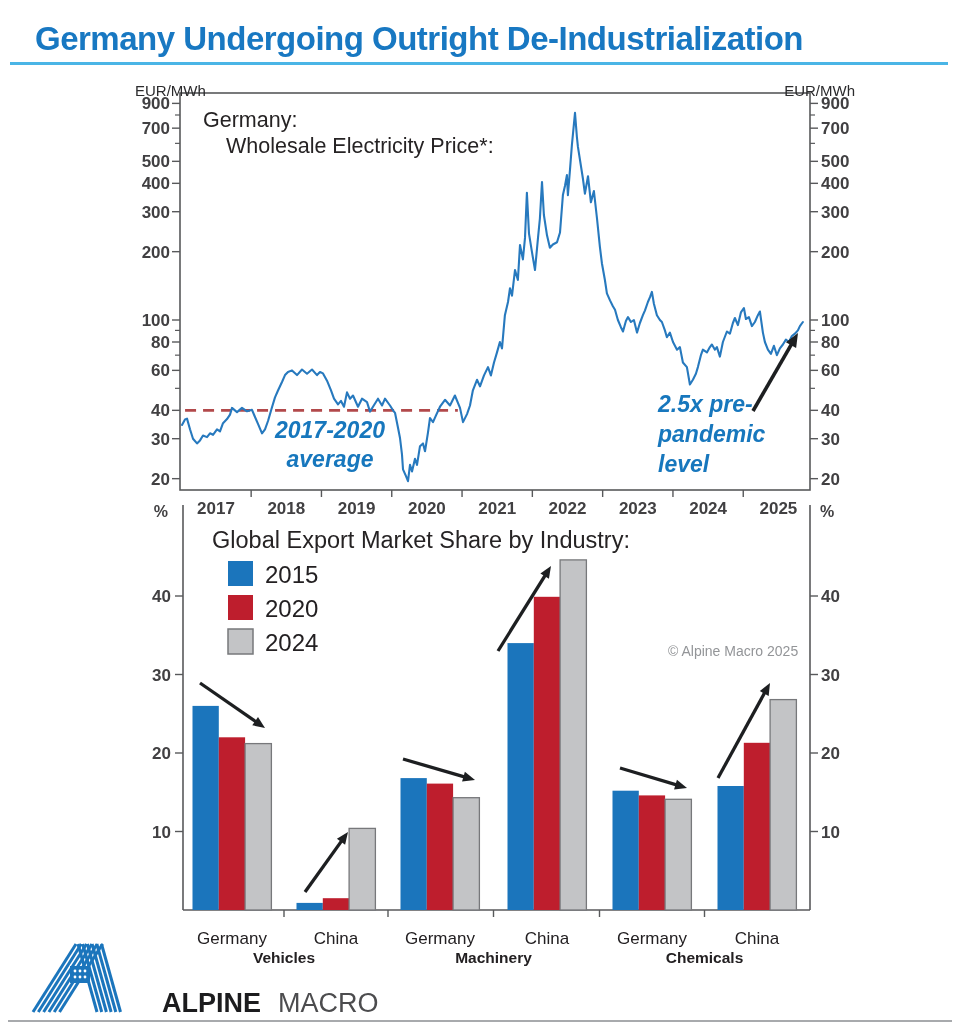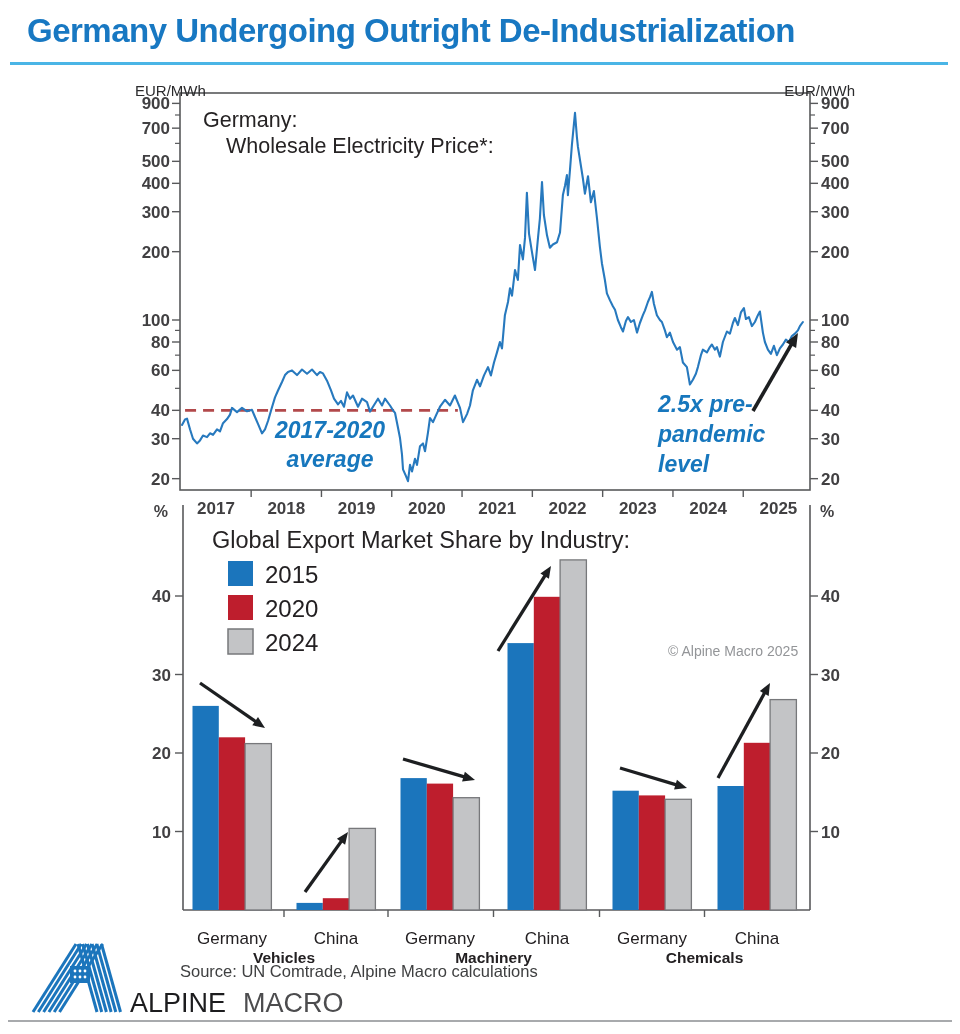--- a/index.html
+++ b/index.html
@@ -1,25 +1,25 @@
 <!DOCTYPE html>
 <html><head>
 <meta charset="utf-8">
 <style>
   html,body{margin:0;padding:0;background:#ffffff;}
   .page{position:relative;width:960px;height:1034px;background:#fff;overflow:hidden;
         font-family:"Liberation Sans","DejaVu Sans",sans-serif;}
-  .page-title{position:absolute;left:27px;top:12px;margin:0;font-size:33px;font-weight:700;
+  .page-title{position:absolute;left:27px;top:12px;margin:8px;font-size:33px;font-weight:700;
               letter-spacing:-0.5px;white-space:nowrap;}
   .title-rule{position:absolute;left:10px;top:62px;width:938px;height:3px;}
   .chart-canvas{position:absolute;left:0;top:0;width:960px;height:1034px;}
   .source-note{position:absolute;left:180px;top:962px;font-size:16.5px;color:#3f4041;}
   .logo-mark{position:absolute;left:30px;top:941px;width:102px;height:74px;}
   .logo-text{position:absolute;left:130px;top:988px;font-size:27px;letter-spacing:0;white-space:nowrap;}
-  .logo-text .bold{font-weight:400;color:#1c1c1e;}
+  .logo-text .bold{font-weight:700;color:#1c1c1e;margin-left:32px;}
   .logo-text .light{font-weight:400;color:#4c4c4e;margin-left:17px;}
   .bottom-rule{position:absolute;left:8px;top:1020px;width:944px;height:2px;background:#a8aaad;}
   svg text{font-family:"Liberation Sans","DejaVu Sans",sans-serif;}
 </style>
 </head>
 <body>
 
 <div class="page">
 
   <h1 class="page-title" style="color: rgb(24, 120, 194);">Germany Undergoing Outright De-Industrialization</h1>
@@ -187,21 +187,20 @@
         <polygon points="475,780 462.0688,781.4784 464.8912,771.8016" fill="#1d1f21"></polygon>
         <line x1="498" y1="651" x2="547.5079314790067" y2="571.6004872506495" stroke="#1d1f21" stroke-width="3.3"></line>
         <polygon points="551,566 548.9275202259629,578.8493745990303 540.3740487886072,573.5160335851498" fill="#1d1f21"></polygon>
         <line x1="620" y1="768" x2="680.6757545115516" y2="786.1121655258363" stroke="#1d1f21" stroke-width="3.3"></line>
         <polygon points="687,788 674.0597527861871,789.3969975108811 676.9429908921825,779.7381498557965" fill="#1d1f21"></polygon>
         <line x1="718" y1="778" x2="766.8310397908415" y2="688.7894465359626" stroke="#1d1f21" stroke-width="3.3"></line>
         <polygon points="770,683 768.659286065356,695.9461996796532 759.8172222649767,691.1063331783929" fill="#1d1f21"></polygon>
       </g>
     </svg>
 
-  <div class="source-note">Source: UN Comtrade, Alpine Macro calculations</div>
 
   <svg class="logo-mark" id="logo-mark" viewBox="0 0 102 74">
       <line x1="3" y1="71" x2="46" y2="3" stroke="#1b75bc" stroke-width="3"></line>
       <line x1="48" y1="3" x2="67" y2="71" stroke="#1b75bc" stroke-width="3"></line>
       <line x1="8.3" y1="71" x2="51.3" y2="3" stroke="#1b75bc" stroke-width="3"></line>
       <line x1="52.7" y1="3" x2="71.7" y2="71" stroke="#1b75bc" stroke-width="3"></line>
       <line x1="13.6" y1="71" x2="56.6" y2="3" stroke="#1b75bc" stroke-width="3"></line>
       <line x1="57.4" y1="3" x2="76.4" y2="71" stroke="#1b75bc" stroke-width="3"></line>
       <line x1="18.9" y1="71" x2="61.9" y2="3" stroke="#1b75bc" stroke-width="3"></line>
       <line x1="62.1" y1="3" x2="81.1" y2="71" stroke="#1b75bc" stroke-width="3"></line>

